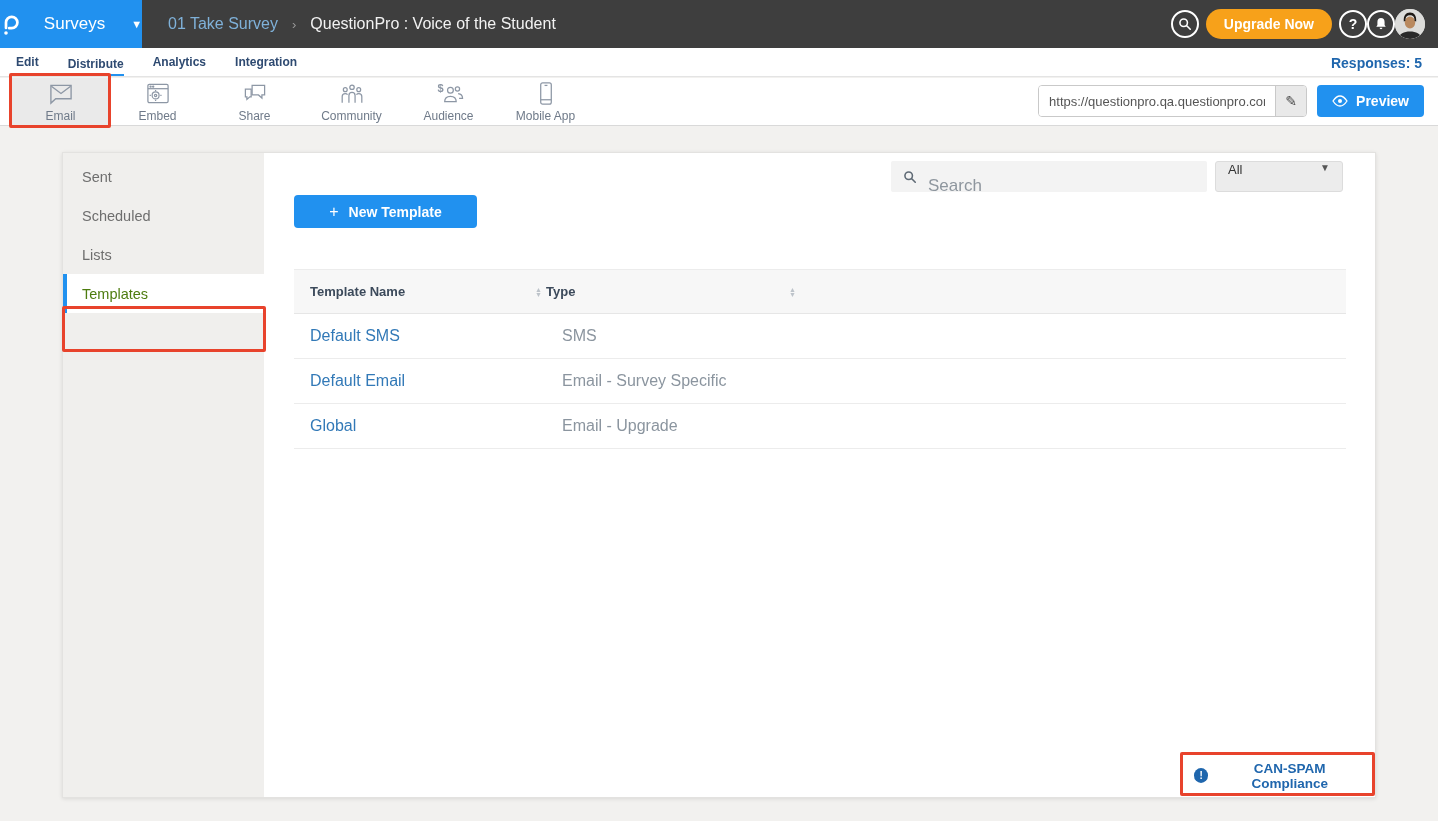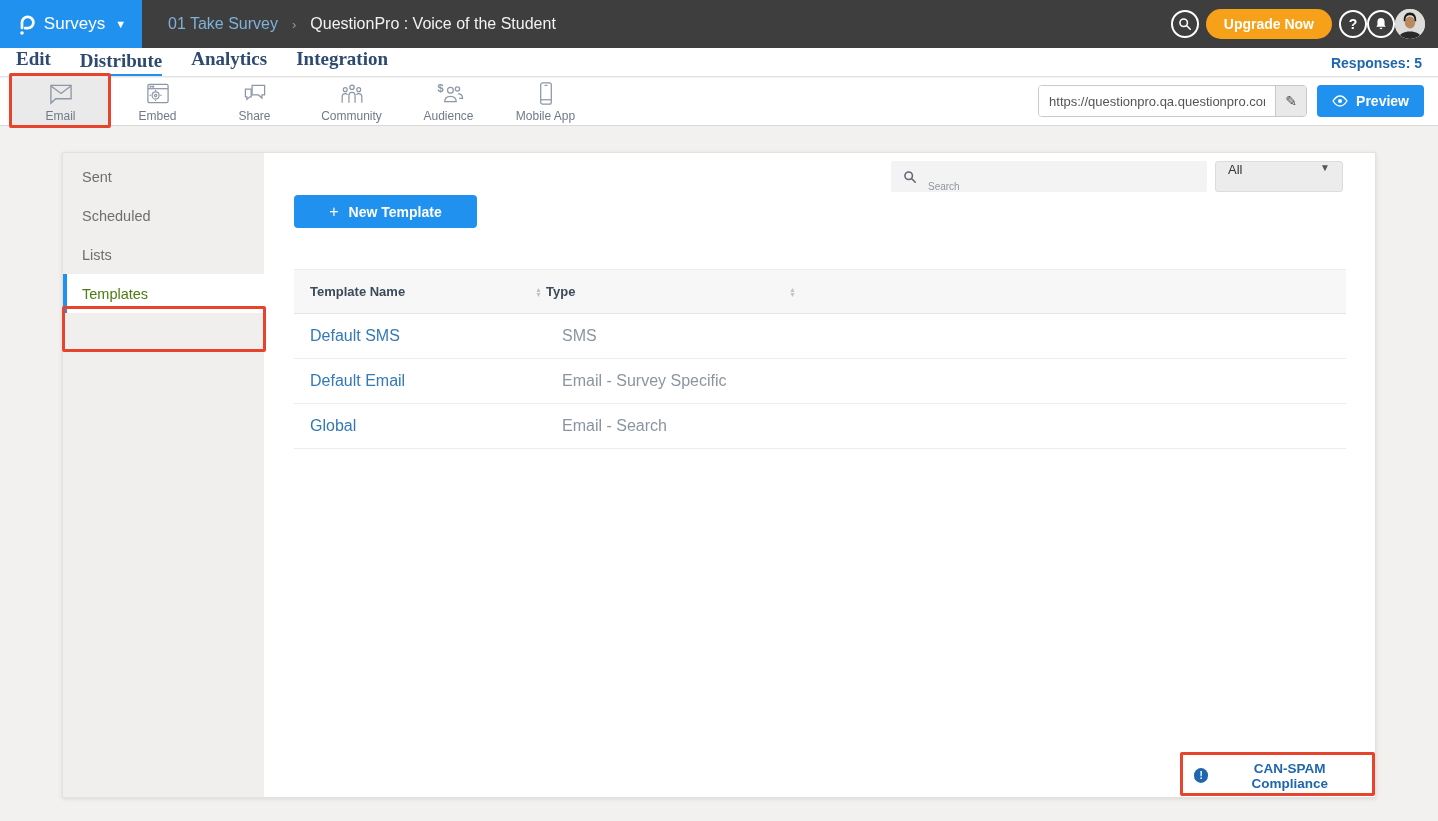--- a/index.html
+++ b/index.html
@@ -7,34 +7,34 @@
   html,body { margin:0; padding:0; }
   body {
     width:1438px; height:821px; overflow:hidden; position:relative;
     background:#f2f1ef;
     font-family:"Liberation Sans", sans-serif;
     -webkit-font-smoothing:antialiased;
   }
 
   
   .app-header{ position:absolute; top:0; left:0; width:100%; height:48px; background:#3e3e3e; display:flex; align-items:center; z-index:10; }
-  .logo-box{ width:142px; height:48px; background:#2191ef; color:#fff; display:flex; align-items:center; justify-content:center; gap:8px; cursor:pointer; border:none; font-size:17px; font-family:inherit; }
+  .logo-box{ width:142px; height:48px; background:#2191ef; color:#fff; display:flex; align-items:center; justify-content:center; gap:24px; cursor:pointer; border:none; font-size:17px; font-family:inherit; }
   .logo-box .caret{ font-size:11px; margin-left:2px; }
   .breadcrumb{ margin-left:26px; display:flex; align-items:center; gap:14px; font-size:16px; }
   .breadcrumb .bc-link{ color:#7fb1d9; text-decoration:none; cursor:pointer; }
   .breadcrumb .bc-sep{ color:#9a9a9a; font-size:13px; }
   .breadcrumb .bc-current{ color:#f2f2f2; }
   .header-right{ margin-left:auto; display:flex; align-items:center; gap:0; padding-right:13px; }
   .hicon{ width:28px; height:28px; border-radius:50%; border:2px solid #fff; background:transparent; color:#fff; display:flex; align-items:center; justify-content:center; font-weight:bold; font-size:14px; padding:0; cursor:pointer; font-family:inherit; }
   .upgrade{ height:30px; border-radius:15px; background:#f7a11a; color:#fff; border:none; font-weight:bold; font-size:14px; padding:0 18px; margin:0 7px; cursor:pointer; font-family:inherit; }
   .avatar{ width:30px; height:30px; border-radius:50%; overflow:hidden; cursor:pointer; background:#d8d8d6; }
 
   
   .tab-row{ position:absolute; top:48px; left:0; width:100%; height:29px; background:#fff; border-bottom:1px solid #e4e4e4; display:flex; align-items:flex-end; padding-left:16px; gap:29px; z-index:5; }
-  .tab{ font-size:19px; font-weight:700; color:#2e4a71; text-decoration:none; cursor:pointer; padding-bottom:6px; border-bottom:2px solid transparent; line-height:1;font-family:Liberation Serif, serif; }
+  .tab{ font-size:12px; font-weight:700; color:#2e4a71; text-decoration:none; cursor:pointer; padding-bottom:6px; border-bottom:2px solid transparent; line-height:1; }
   .tab.active{ border-bottom-color:#2191ef; padding-bottom:4px; }
   .responses{ position:absolute; right:16px; top:7px; color:#1f66ad; font-size:14px; font-weight:700; }
 
   
   .toolbar{ position:absolute; top:78px; left:0; width:100%; height:48px; background:#fff; border-bottom:1px solid #d9d9d9; display:flex; align-items:stretch; padding-left:12px; z-index:5; }
   .tool-item{ width:97px; display:flex; flex-direction:column; align-items:center; justify-content:center; gap:3px; cursor:pointer; }
   .tool-item.selected{ background:#eaeaea; }
   .tool-label{ font-size:12px; color:#6f7a89; }
   .toolbar-right{ position:absolute; right:14px; top:7px; display:flex; gap:10px; align-items:center; }
   .url-group{ display:flex; border:1px solid #c9c9c9; border-radius:4px; overflow:hidden; height:32px; background:#fff; }
@@ -43,21 +43,21 @@
   .preview-btn{ height:32px; background:#2191ef; color:#fff; border:none; border-radius:4px; font-size:14px; font-weight:700; padding:0 15px; display:flex; align-items:center; gap:8px; cursor:pointer; font-family:inherit; }
 
   
   .panel{ position:absolute; left:62px; top:152px; width:1314px; height:646px; background:#fff; border:1px solid #e3e2e0; box-shadow:0 1px 4px rgba(0,0,0,.10); display:flex; }
   .side-nav{ width:201px; background:#f0efed; padding-top:4px; flex:none; }
   .side-item{ height:39px; display:flex; align-items:center; padding-left:15px; border-left:4px solid transparent; font-size:14.5px; color:#6e6e6e; cursor:pointer; }
   .side-item.active{ background:#fff; border-left-color:#2191ef; color:#4d7c0f; }
   .content{ flex:1; position:relative; background:#fff; }
 
   .search-field{ position:absolute; left:627px; top:8px; width:316px; height:31px; background:#f3f3f3; border-radius:2px; display:flex; align-items:center; padding:0 12px; gap:9px; }
-  .search-field input{ border:none; background:transparent; font-size:10px; color:#444; width:100%; outline:none; font-family:inherit;margin-top:19px; }
+  .search-field input{ border:none; background:transparent; font-size:17px; color:#444; width:100%; outline:none; font-family:inherit;margin-top:19px; }
   .search-field input::placeholder{ color:#8e969e; }
   .filter-dd{ position:absolute; left:951px; top:8px; width:128px; height:31px; background:#ececec; border:1px solid #dcdcdc; border-radius:3px; display:flex; align-items:flex-start; padding:0 12px; font-size:13px; color:#333; cursor:pointer; }
   .filter-dd .dd-caret{ margin-left:auto; font-size:10px; color:#555; }
 
   .new-template{ position:absolute; left:30px; top:42px; width:183px; height:33px; background:#2191ef; color:#fff; border:none; border-radius:4px; font-size:14px; font-weight:700; display:flex; align-items:center; justify-content:center; gap:10px; cursor:pointer; font-family:inherit; }
   .new-template .plus{ font-weight:400; font-size:16px; }
 
   .tmpl-table{ position:absolute; left:30px; top:116px; width:1052px; }
   .thead{ height:45px; background:#f7f7f7; border-top:1px solid #ececec; border-bottom:1px solid #e6e6e6; display:flex; align-items:center; font-size:13px; font-weight:700; color:#3c4a5b; }
   .col-name{ width:252px; padding-left:16px; padding-right:4px; display:flex; align-items:center; justify-content:space-between; }
@@ -276,21 +276,21 @@
       <div class="trow">
         <div class="cell-name"><a>Default SMS</a></div>
         <div class="cell-type">SMS</div>
       </div>
       <div class="trow">
         <div class="cell-name"><a>Default Email</a></div>
         <div class="cell-type">Email - Survey Specific</div>
       </div>
       <div class="trow">
         <div class="cell-name"><a>Global</a></div>
-        <div class="cell-type">Email - Search</div>
+        <div class="cell-type">Email - Upgrade</div>
       </div>
     </div>
 
     <button class="canspam">
       <span class="info-badge">!</span>
       <span>CAN-SPAM Compliance</span>
     </button>
   </main>
 </div>
 

